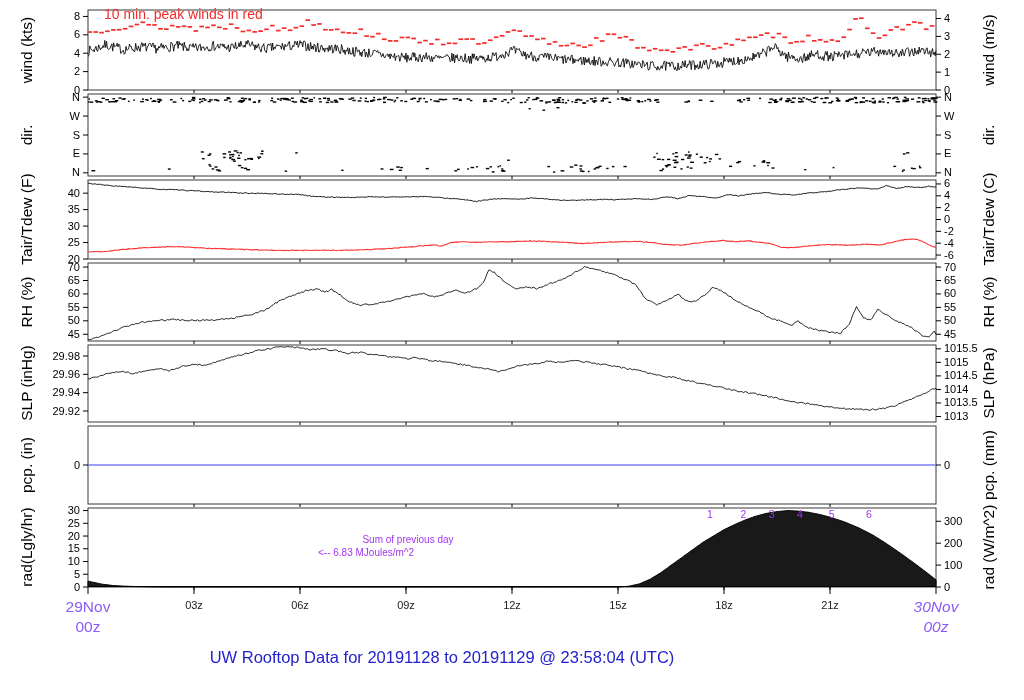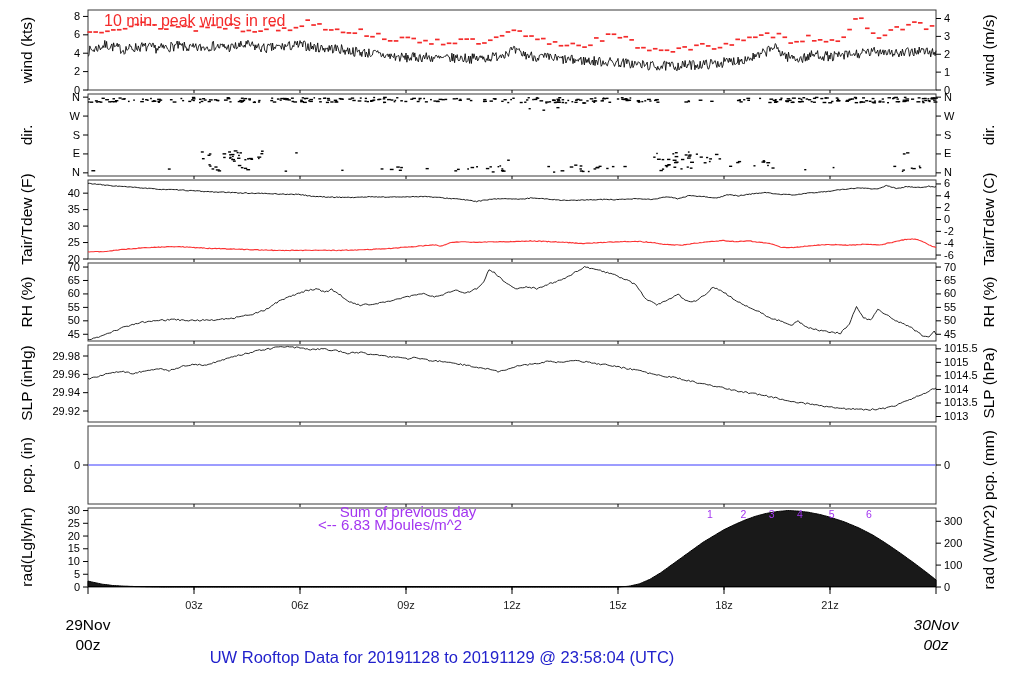--- a/index.html
+++ b/index.html
@@ -1,25 +1,25 @@
 <!DOCTYPE html>
 <html><head>
 <meta charset="utf-8">
 <style>
   html,body{margin:0;padding:0;background:#fff;}
   #frame{position:relative;width:1024px;height:700px;background:#ffffff;overflow:hidden;
          font-family:"Liberation Sans", sans-serif;color:#000;}
   .ax{position:absolute;white-space:nowrap;font-size:15.5px;color:#000;}
   .ax.l{left:27px;transform:translate(-50%,-50%) rotate(-90deg);}
   .ax.r{left:989px;transform:translate(-50%,-50%) rotate(-90deg);}
-  .ann-red{position:absolute;left:104px;top:12px;font-size:16px;color:#f42b2b;}
-  .ann-purple{position:absolute;left:318px;top:505px;width:180px;font-size:15px;
+  .ann-red{position:absolute;left:104px;top:6px;font-size:14px;color:#f42b2b;}
+  .ann-purple{position:absolute;left:318px;top:533px;width:180px;font-size:10px;
               color:#a335f0;line-height:13px;}
   .ann-purple .c{text-align:center;}
-  .datelab{position:absolute;top:615px;width:90px;text-align:center;color:#000000;
+  .datelab{position:absolute;top:597px;width:90px;text-align:center;color:#8b5cf6;
            font-size:15.5px;line-height:20px;}
   .datelab div{display:block;}
   #start-date{left:43px;} #end-date{left:891px;font-style:italic;}
   #main-title{position:absolute;left:0;top:648px;width:884px;text-align:center;
               color:#2222cc;font-size:16.5px;}
   svg{position:absolute;left:0;top:0;}
 </style>
 </head>
 <body>
 <div id="frame">

